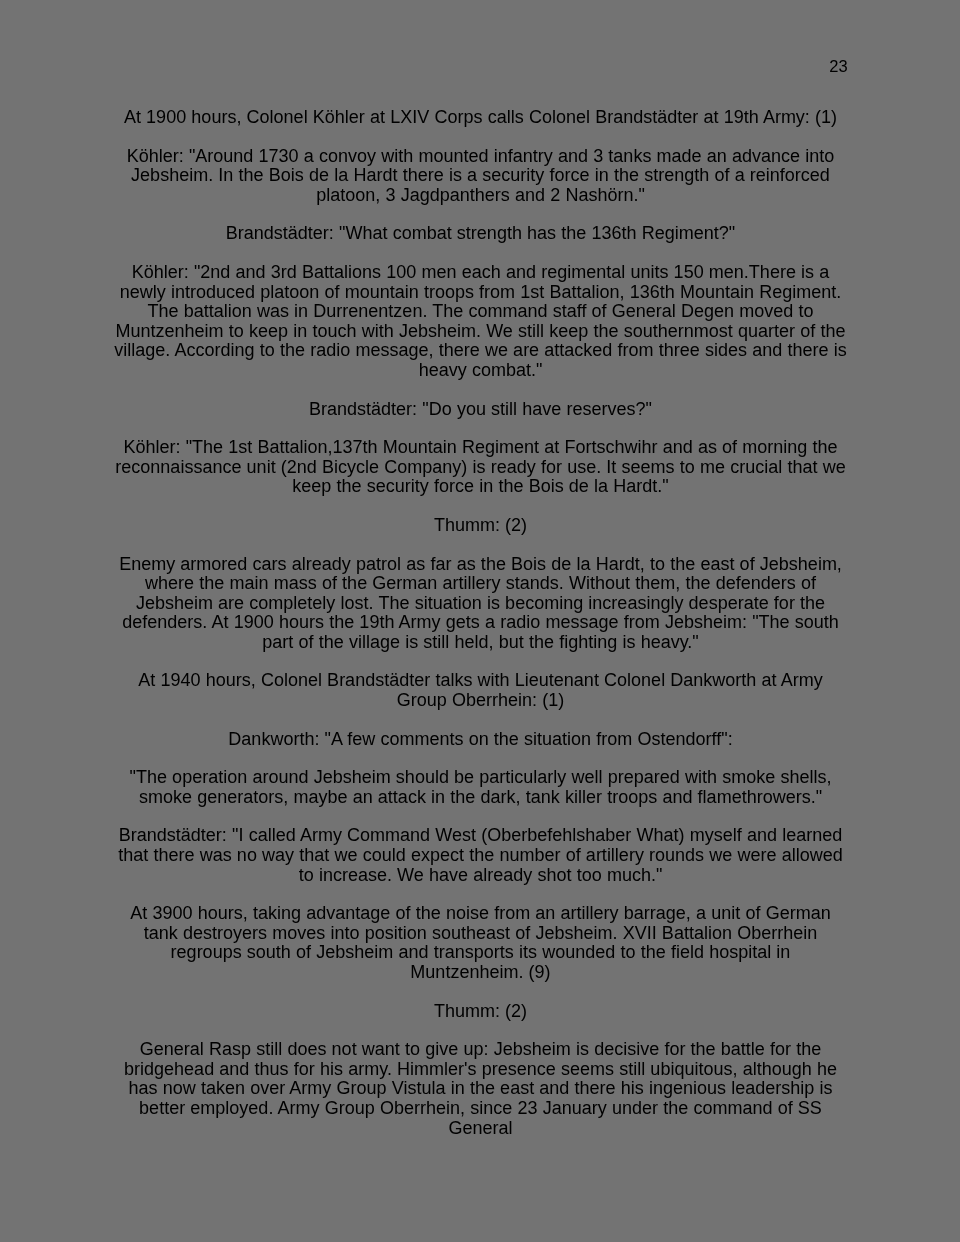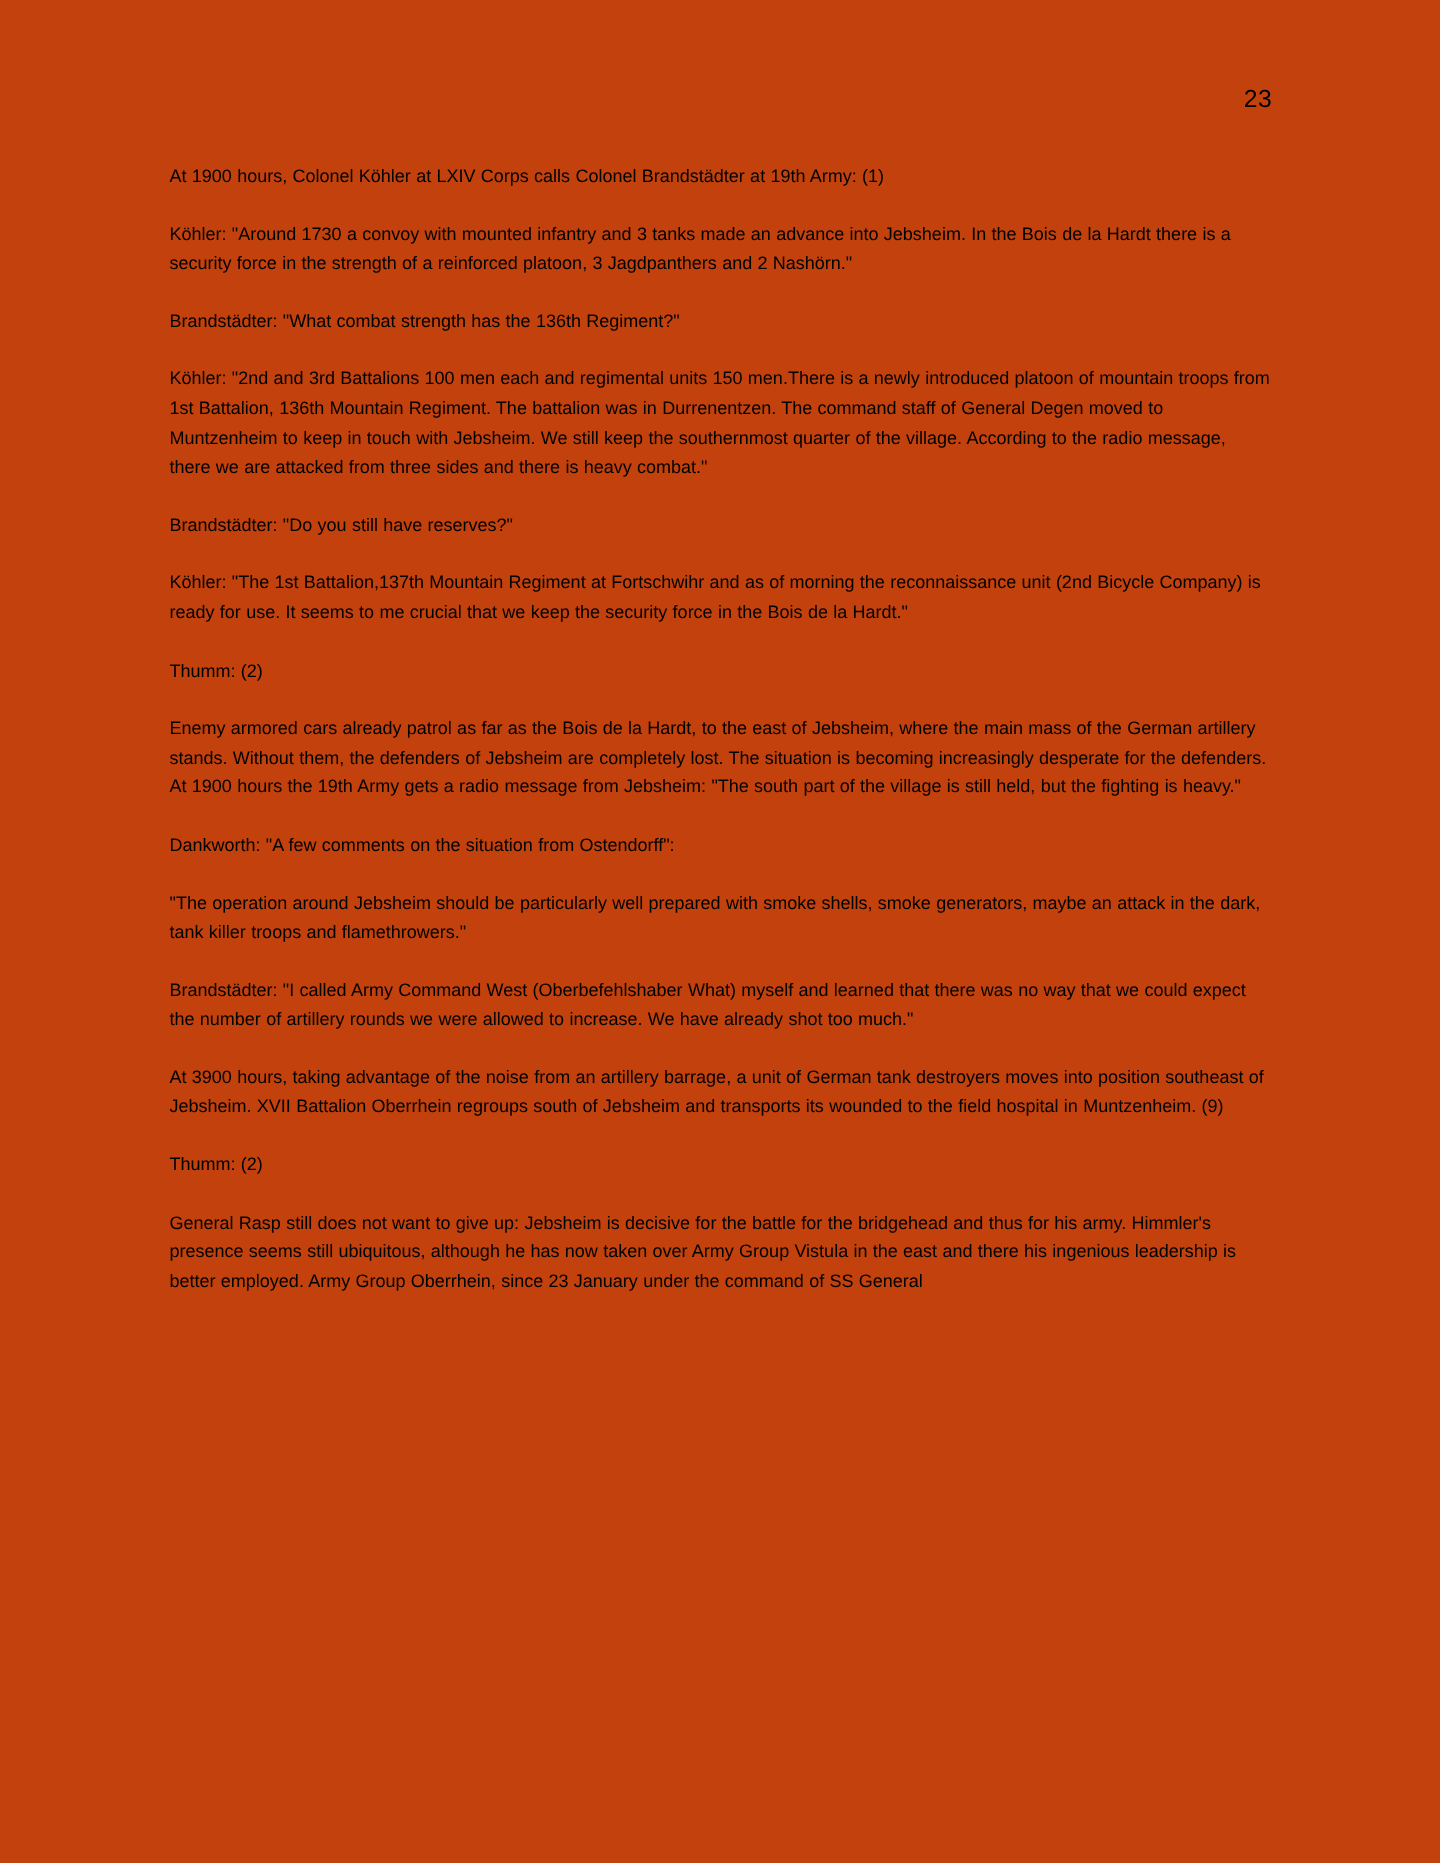--- a/index.html
+++ b/index.html
@@ -4,43 +4,43 @@
 <style>
   html, body {
     margin: 0;
     padding: 0;
     background: #ffffff;
   }
   .page {
     position: relative;
     width: 960px;
     height: 1242px;
-    background: #c2410c;
+    background: #737373;
     font-family: "Liberation Sans", "DejaVu Sans", sans-serif;
     color: #000000;
     overflow: hidden;
   }
   .content {
     position: absolute;
     left: 113px;
     top: 57px;
     width: 735px;
   }
   .page-number {
     text-align: right;
     font-size: 16.5px;
     line-height: 19px;
     margin: 0 0 32px 0;
     letter-spacing: 0.2px;
   }
   .para {
     margin: 0 0 19px 0;
-    font-size: 12px;
+    font-size: 18px;
     line-height: 19.6px;
-    text-align: left;
+    text-align: center;
     word-spacing: 0.2px;
   }
   .para:last-child { margin-bottom: 12px; }
   .run { font-style: normal; }
   .run.italic { }
 </style>
 </head>
 <body>
 
 <div class="page">
@@ -48,20 +48,21 @@
     <div class="page-number">23</div>
     <div>
         <p class="para"><span class="run">At 1900 hours, Colonel Köhler at LXIV Corps calls Colonel Brandstädter at 19th Army: (1)</span></p>
         <p class="para"><span class="run">Köhler: "Around 1730 a convoy with mounted infantry and 3 tanks made an advance into Jebsheim. In the </span><span class="run italic">Bois de la Hardt</span><span class="run"> there is a security force in the strength of a reinforced platoon, 3 </span><span class="run italic">Jagdpanthers</span><span class="run"> and 2 </span><span class="run italic">Nashörn</span><span class="run">."</span></p>
         <p class="para"><span class="run">Brandstädter: "What combat strength has the 136th Regiment?"</span></p>
         <p class="para"><span class="run">Köhler: "2nd and 3rd Battalions 100 men each and regimental units 150 men.There is a newly introduced platoon of mountain troops from 1st Battalion, 136th Mountain Regiment. The battalion was in Durrenentzen. The command staff of General Degen moved to Muntzenheim to keep in touch with Jebsheim. We still keep the southernmost quarter of the village. According to the radio message, there we are attacked from three sides and there is heavy combat."</span></p>
         <p class="para"><span class="run">Brandstädter: "Do you still have reserves?"</span></p>
         <p class="para"><span class="run">Köhler: "The 1st Battalion,137th Mountain Regiment at Fortschwihr and as of morning the reconnaissance unit (2nd Bicycle Company) is ready for use. It seems to me crucial that we keep the security force in the </span><span class="run italic">Bois de la Hardt</span><span class="run">."</span></p>
         <p class="para"><span class="run">Thumm: (2)</span></p>
         <p class="para"><span class="run italic">Enemy armored cars already patrol as far as the Bois de la Hardt, to the east of Jebsheim, where the main mass of the German artillery stands. Without them, the defenders of Jebsheim are completely lost. The situation is becoming increasingly desperate for the defenders. At 1900 hours the 19th Army gets a radio message from Jebsheim: "The south part of the village is still held, but the fighting is heavy."</span></p>
+        <p class="para"><span class="run">At 1940 hours, Colonel Brandstädter talks with Lieutenant Colonel Dankworth at Army Group </span><span class="run italic">Oberrhein:</span><span class="run"> (1)</span></p>
         <p class="para"><span class="run">Dankworth: "A few comments on the situation from Ostendorff":</span></p>
         <p class="para"><span class="run">"The operation around Jebsheim should be particularly well prepared with smoke shells, smoke generators, maybe an attack in the dark, tank killer troops and flamethrowers."</span></p>
         <p class="para"><span class="run">Brandstädter: "I called Army Command West (</span><span class="run italic">Oberbefehlshaber What</span><span class="run">) myself and learned that there was no way that we could expect the number of artillery rounds we were allowed to increase. We have already shot too much."</span></p>
         <p class="para"><span class="run">At 3900 hours, taking advantage of the noise from an artillery barrage, a unit of German tank destroyers moves into position southeast of Jebsheim. XVII Battalion </span><span class="run italic">Oberrhein</span><span class="run"> regroups south of Jebsheim and transports its wounded to the field hospital in Muntzenheim. (9)</span></p>
         <p class="para"><span class="run">Thumm: (2)</span></p>
         <p class="para"><span class="run italic">General Rasp still does not want to give up: Jebsheim is decisive for the battle for the bridgehead and thus for his army. Himmler's presence seems still ubiquitous, although he has now taken over Army Group Vistula in the east and there his ingenious leadership is better employed. Army Group Oberrhein, since 23 January under the command of SS General</span></p>
       </div>
   </div>
 </div>
 

